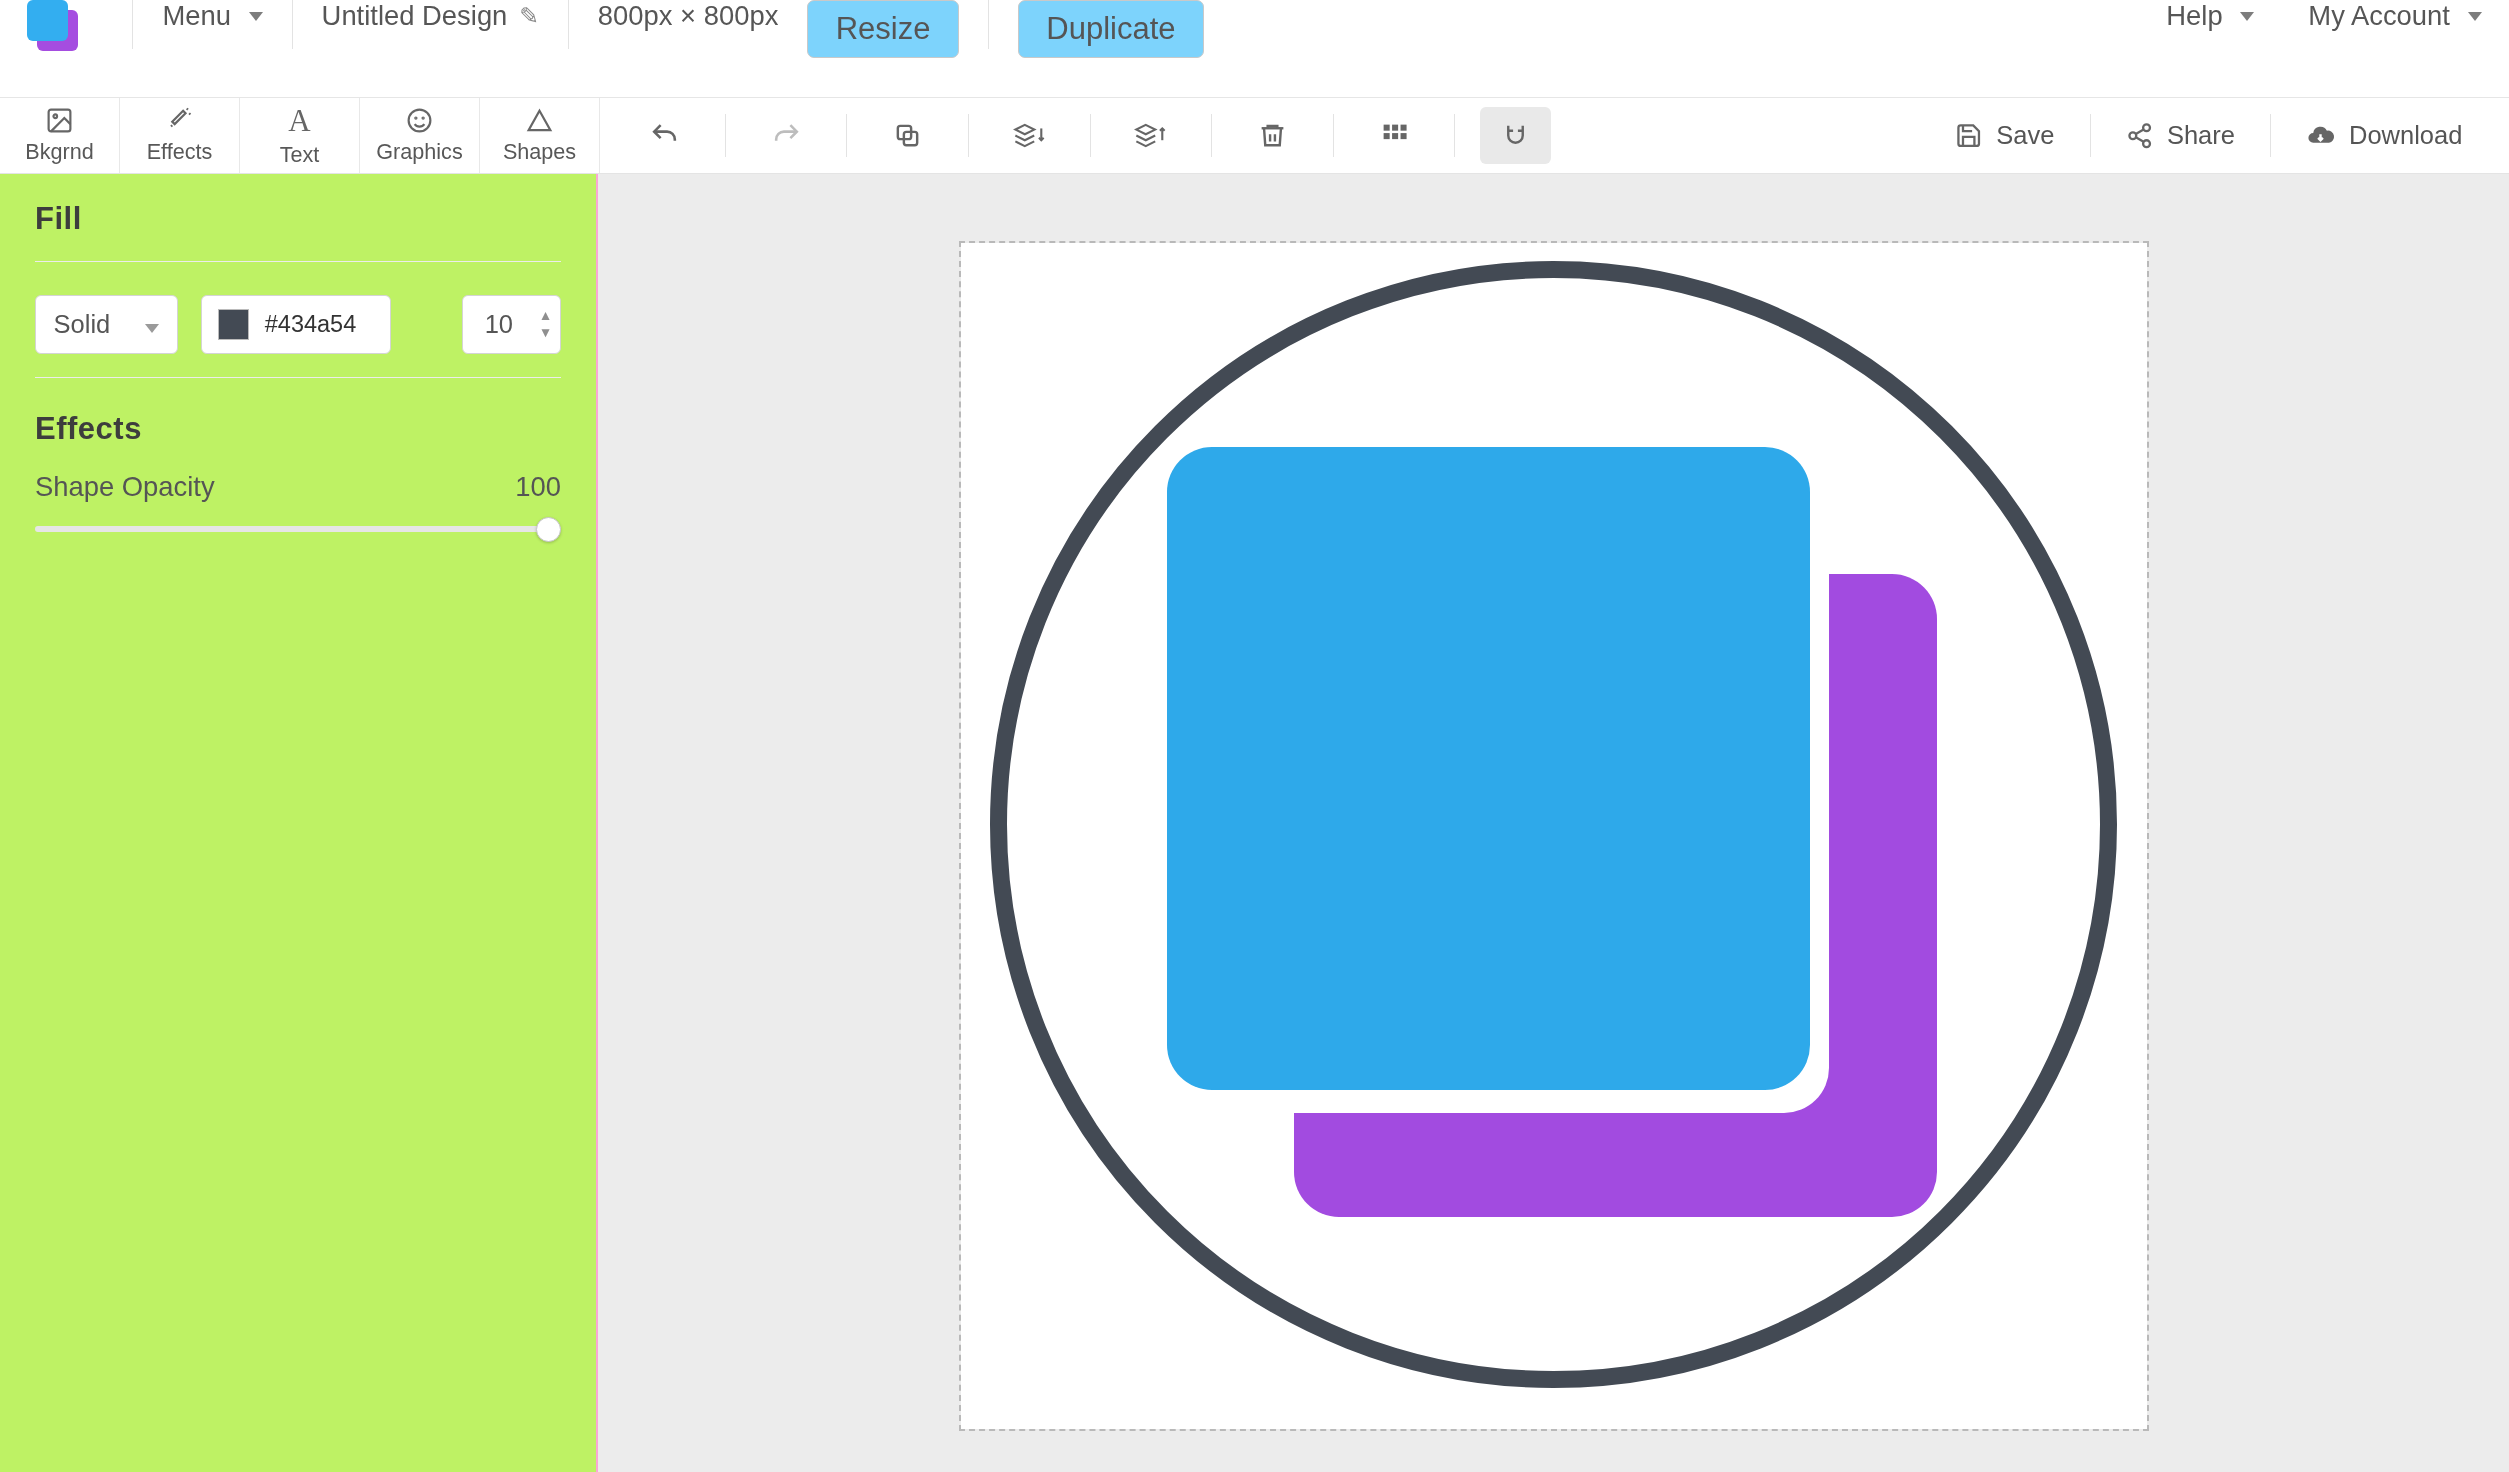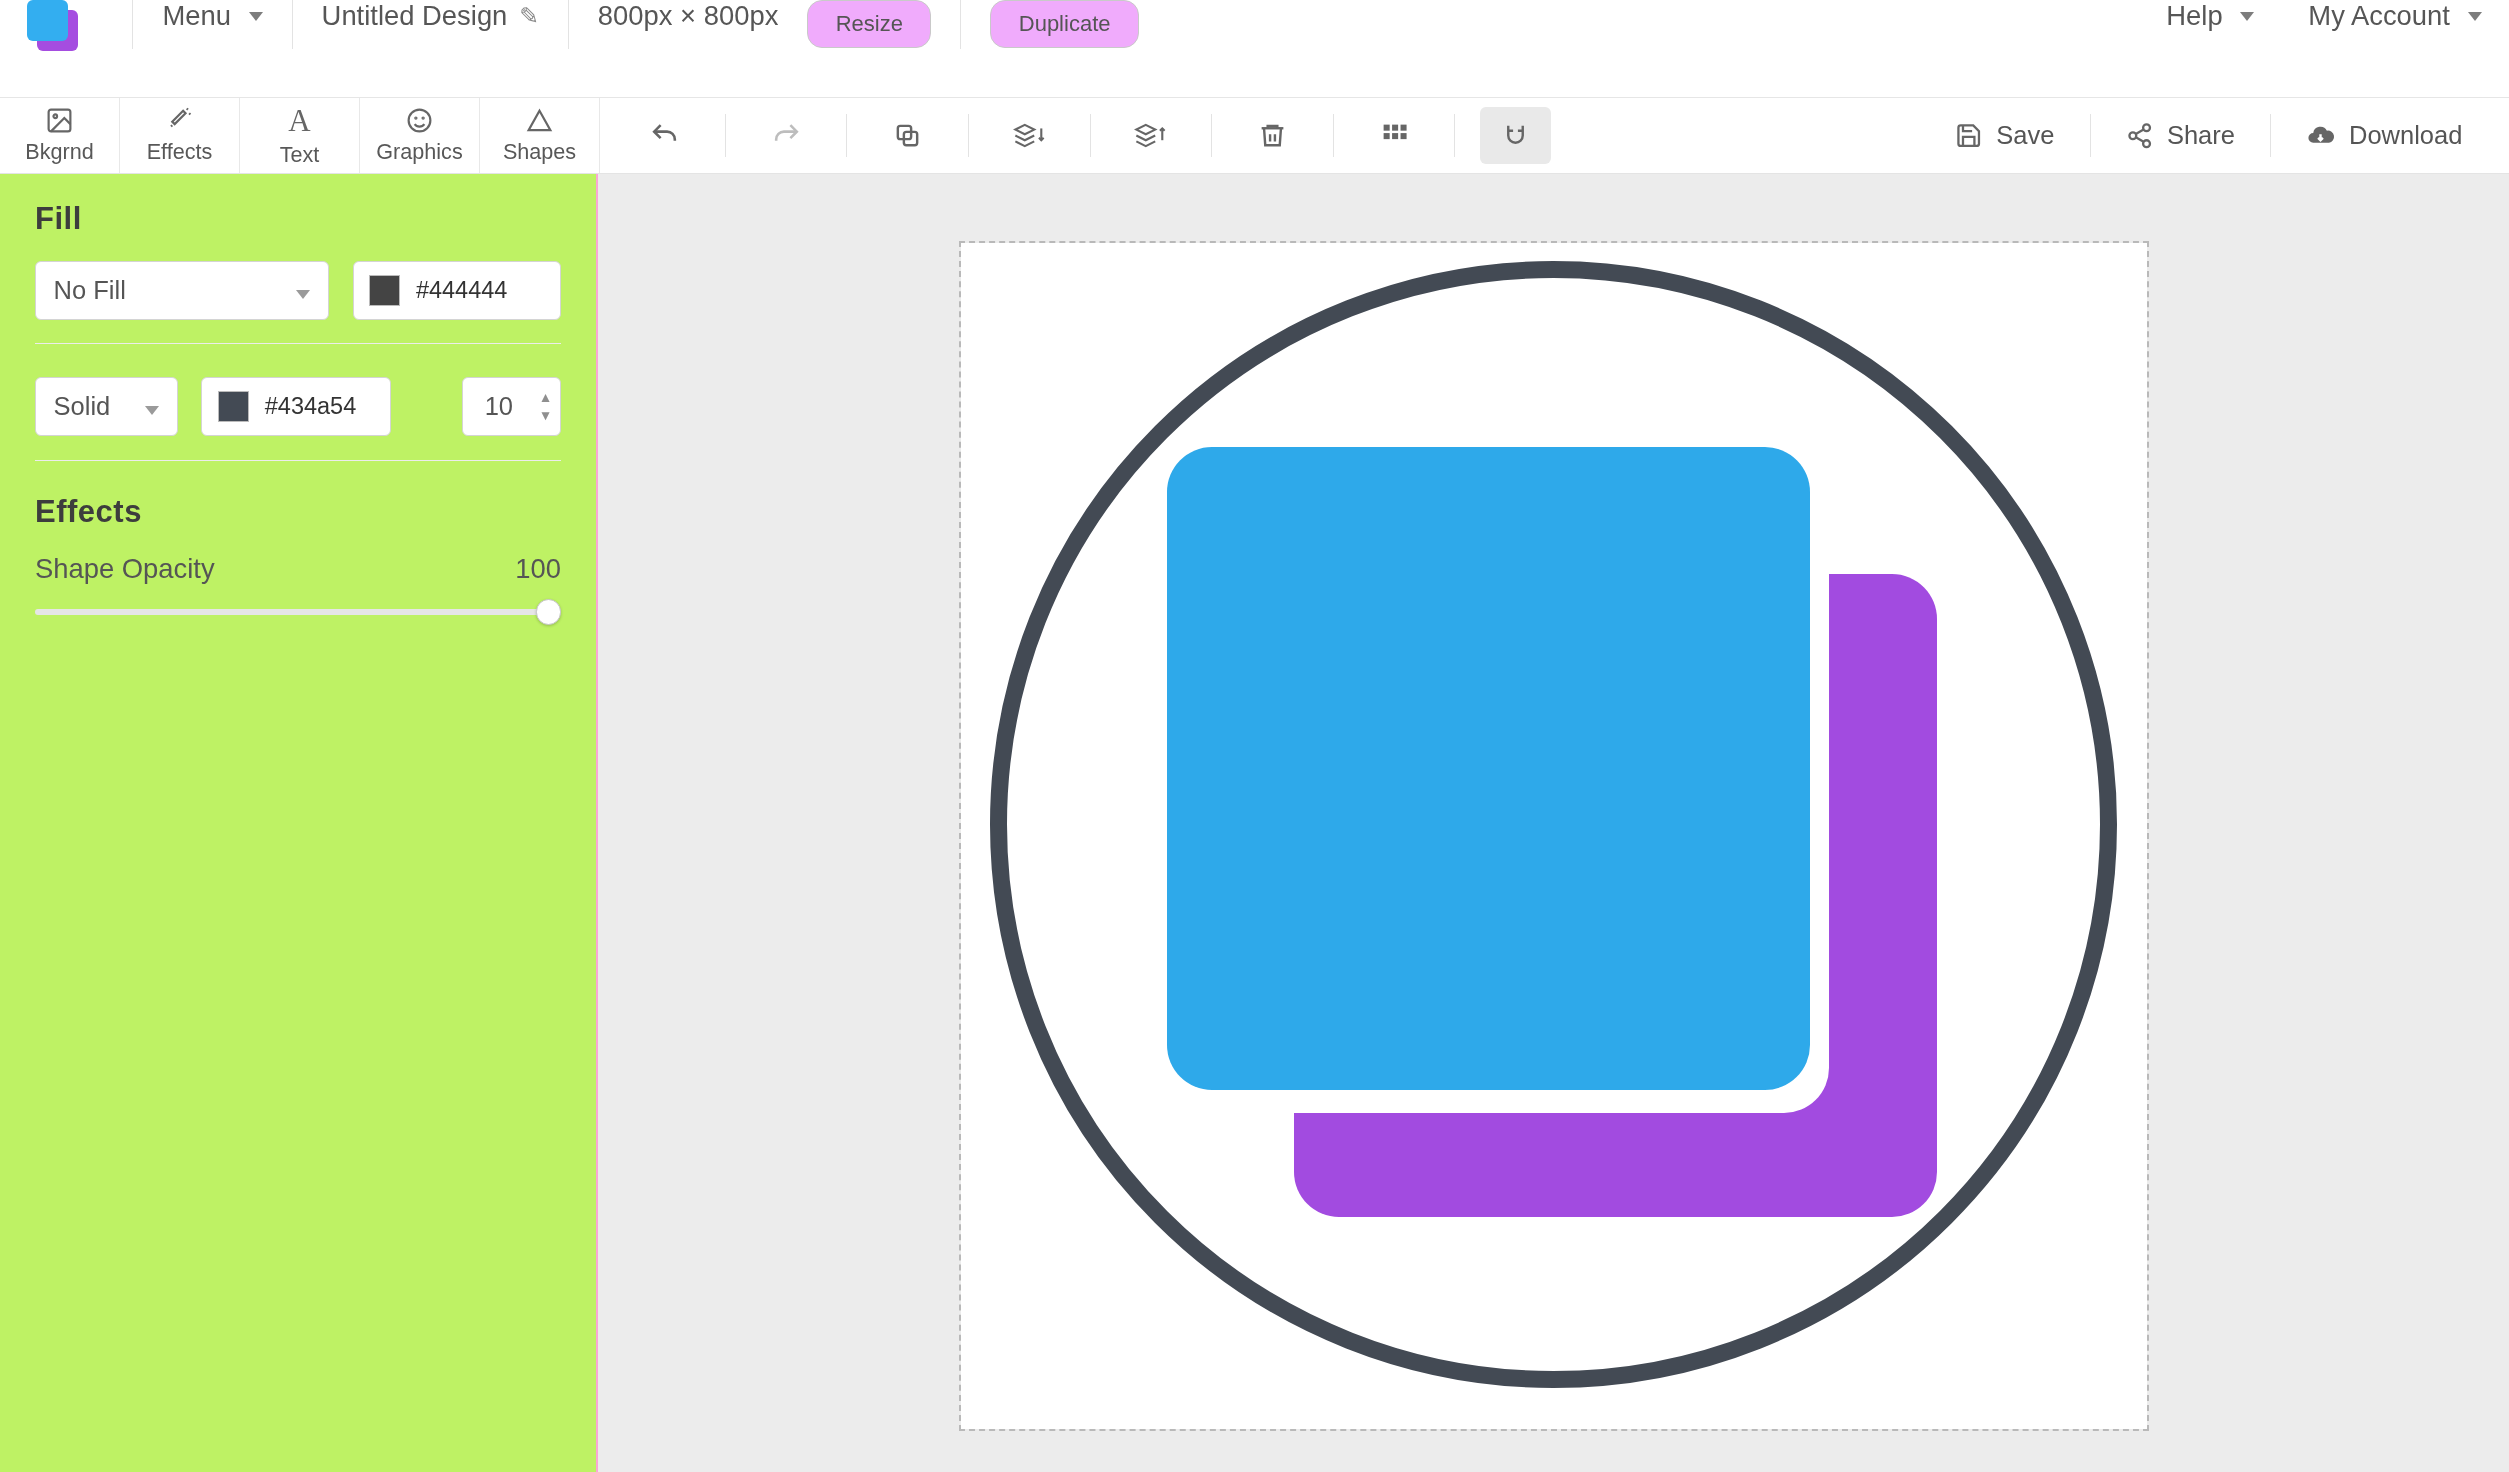--- a/index.html
+++ b/index.html
@@ -47,23 +47,23 @@
   }
   .caret-down::after{
     content:"";display:inline-block;
     border-left:7.8px solid transparent;
     border-right:7.8px solid transparent;
     border-top:9.8px solid #7d7d7d;
     margin-left:5.9px;
   }
   .edit-icon{ color:#888;font-size:23.5px;}
   .btn-outline{
-    border:1px solid #c9c9c9;border-radius:15px;
-    padding:9.8px 27.4px;color:#555;font-size:22px;
-    background:#f0abfc;cursor:pointer;
+    border:1px solid #c9c9c9;border-radius:7px;
+    padding:9.8px 27.4px;color:#555;font-size:31px;
+    background:#7dd3fc;cursor:pointer;
   }
   .top-right{margin-left:auto;display:flex;align-items:center;gap:54px;}
 
   
   .toolbar2{
     display:flex;align-items:stretch;height:76px;
     border-bottom:1px solid #e4e4e4;background:#fff;
   }
   .tool-tab{
     width:120px;display:flex;flex-direction:column;align-items:center;justify-content:center;
@@ -332,30 +332,20 @@
       </div>
     </div>
   </div>
 </div>
 
 <div class="main">
 
   <div class="left-panel">
 
     <div class="section-title">Fill</div>
-    <div class="row">
-      <div class="select" style="width:294px">
-        <span>No Fill</span>
-        <span class="chev"></span>
-      </div>
-      <div class="swatch-box" style="width:208px">
-        <div class="swatch"></div>
-        <span>#444444</span>
-      </div>
-    </div>
     <div class="hr"></div>
 
     <div class="row">
       <div class="select" style="width:157px">
         <span>Solid</span>
         <span class="chev"></span>
       </div>
       <div class="swatch-box" style="width:210px">
         <div class="swatch" style="background:#434a54"></div>
         <span>#434a54</span>

